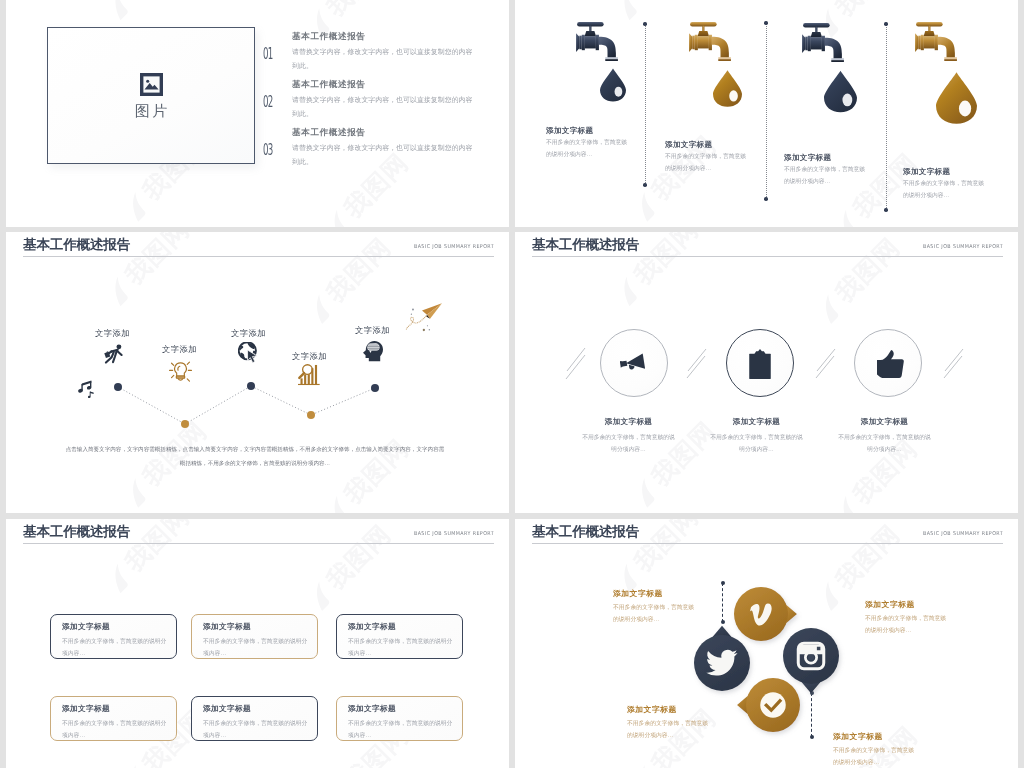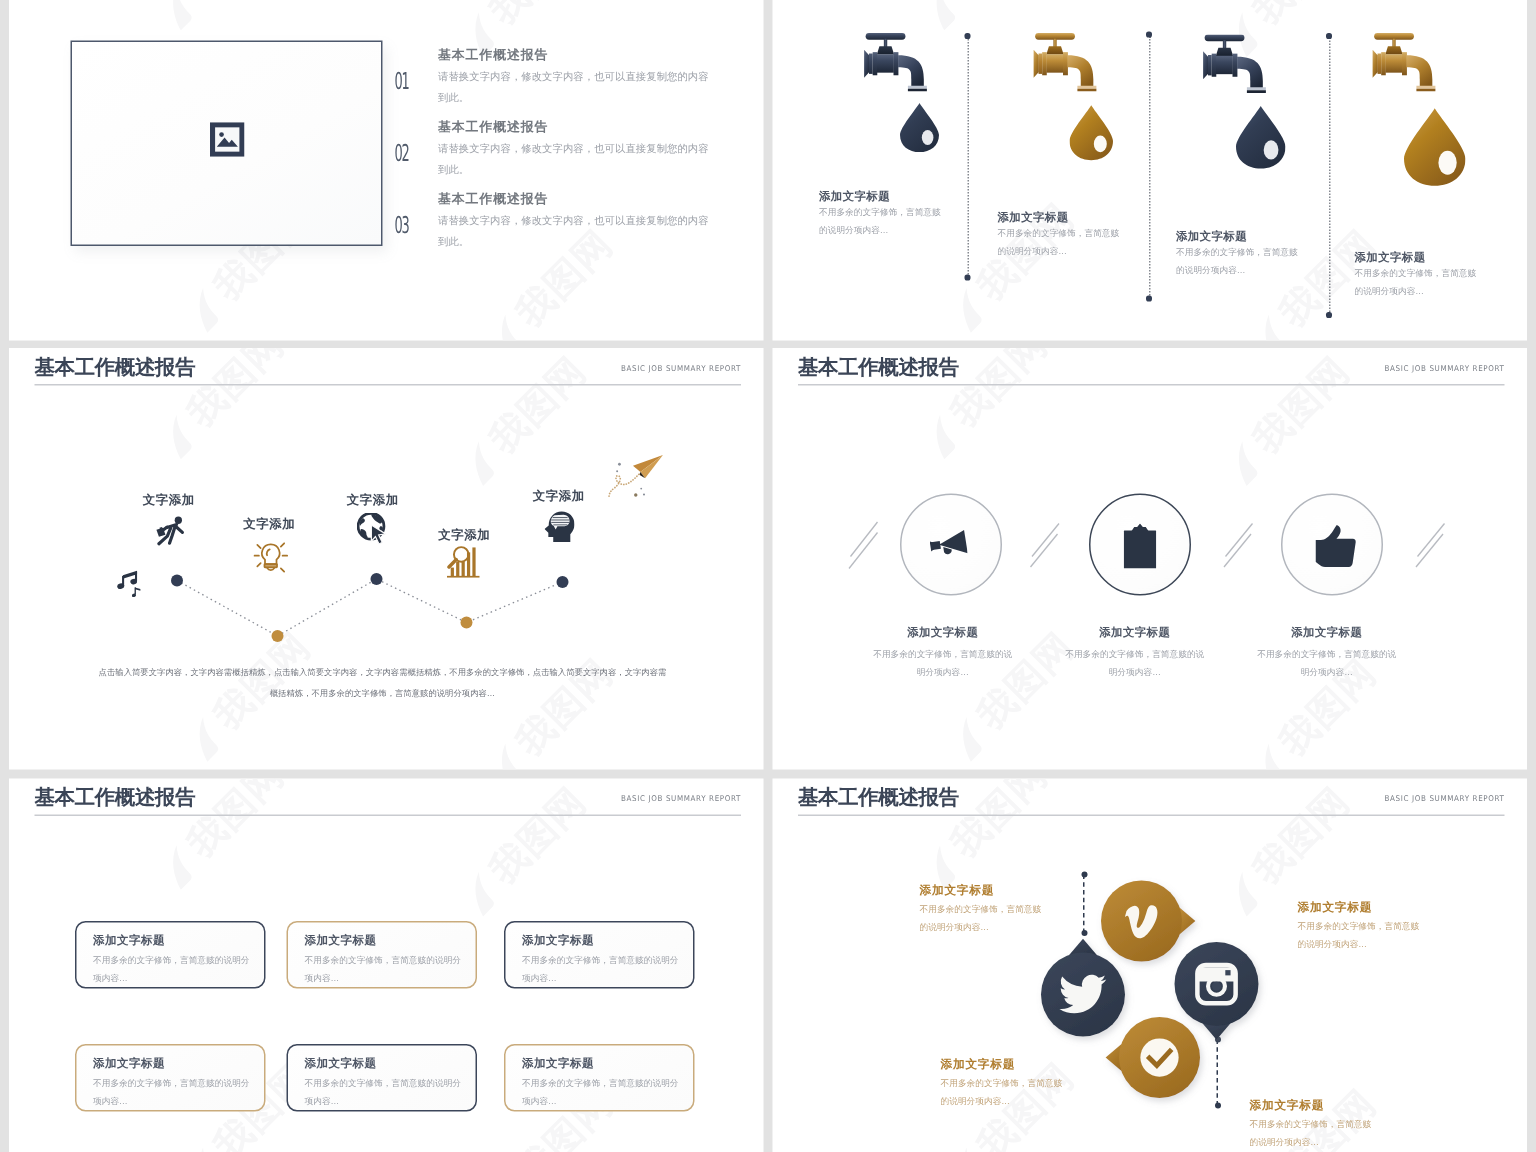--- a/index.html
+++ b/index.html
@@ -34,21 +34,21 @@
 .s1-b{position:absolute;left:29px;top:14px;width:186px;font-size:6.9px;color:#9ca0a8;line-height:14px;letter-spacing:.05px}
 
 
 .s2-col-t{position:absolute;font-size:7.6px;font-weight:bold;color:#4e5665;letter-spacing:.3px;white-space:nowrap}
 .s2-col-b{position:absolute;width:85px;font-size:5.8px;color:#9a9ea6;line-height:11.5px;letter-spacing:0}
 .vdot{position:absolute;width:0;border-left:1px dotted #84888f}
 .vdot-cap{position:absolute;width:3.4px;height:3.4px;border-radius:50%;background:#333e54}
 
 
 .nd{position:absolute;border-radius:50%}
-.n3-lab{position:absolute;font-size:8.3px;font-weight:bold;color:#3f4857;letter-spacing:.4px;white-space:nowrap}
+.n3-lab{position:absolute;font-size:8.3px;font-weight:normal;color:#3f4857;letter-spacing:.4px;white-space:nowrap}
 .s3-cap{position:absolute;left:59px;top:211px;width:380px;text-align:center;font-size:5.56px;color:#6d717a;line-height:13.5px;letter-spacing:0.02px}
 
 
 .circ{position:absolute;border-radius:50%;background:radial-gradient(circle at 38% 32%,#fff 0%,#fdfdfd 62%,#fafafa 100%)}
 .s4-t{position:absolute;width:140px;text-align:center;font-size:7.6px;font-weight:bold;color:#4f5766;letter-spacing:.3px}
 .s4-b{position:absolute;width:98px;text-align:center;font-size:5.8px;color:#9a9ea6;line-height:12px;letter-spacing:0}
 
 
 .bx{position:absolute;width:127px;height:45px;border-radius:7px;background:linear-gradient(150deg,#fefefe,#fbfbfb)}
 .bx-t{position:absolute;left:11px;top:7px;font-size:7.7px;font-weight:bold;color:#4e5665;letter-spacing:.3px}
@@ -122,20 +122,21 @@
         </g>
       </svg>
     <div class="ph-box">
       <div class="ph-inner">
         <svg class="ph-icon" width="23" height="23" viewBox="0 0 23 23">
           <rect x="0" y="0" width="23" height="23" fill="#323d54"></rect>
           <rect x="3.4" y="3.4" width="16.2" height="16.2" fill="#f7f8f9"></rect>
           <circle cx="7.7" cy="8.2" r="1.55" fill="#323d54"></circle>
           <path d="M4.5 16.4L9.7 10.1l3 3.7 1.8-2.1 4.1 4.7z" fill="#323d54"></path>
         </svg>
+        <div class="ph-label">图片</div>
       </div>
     </div>
     <div class="s1-list">
       <div class="s1-row">
         <div class="s1-num">01</div>
         <div class="s1-t">基本工作概述报告</div>
         <div class="s1-b">请替换文字内容，修改文字内容，也可以直接复制您的内容到此。</div>
       </div>
       <div class="s1-row">
         <div class="s1-num">02</div>

